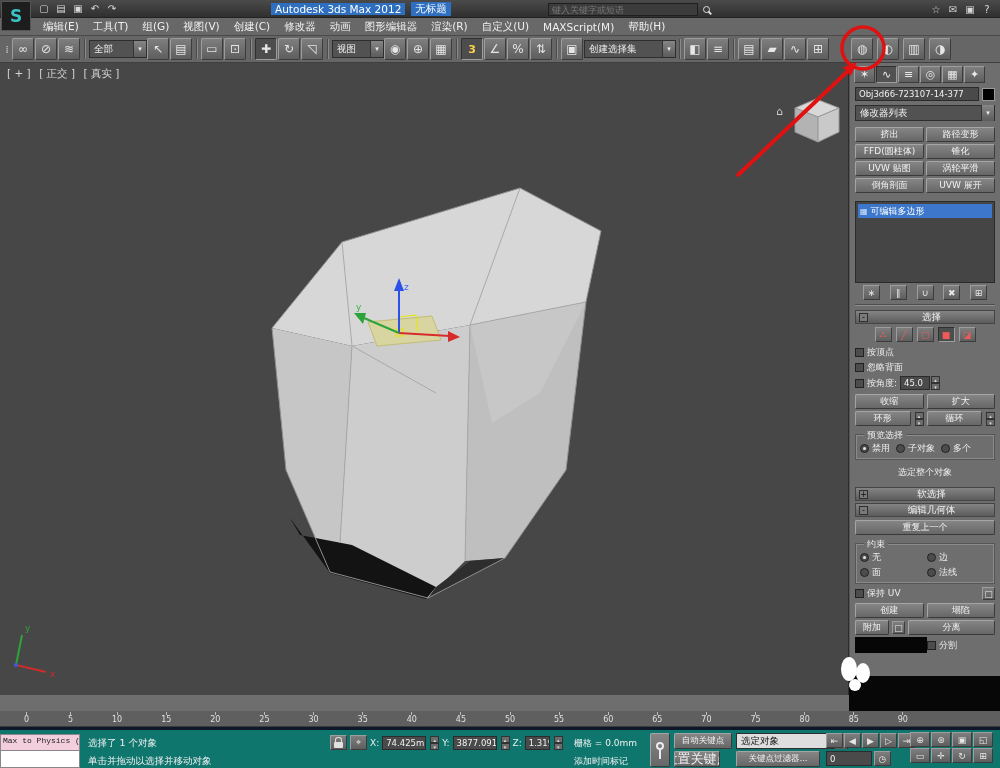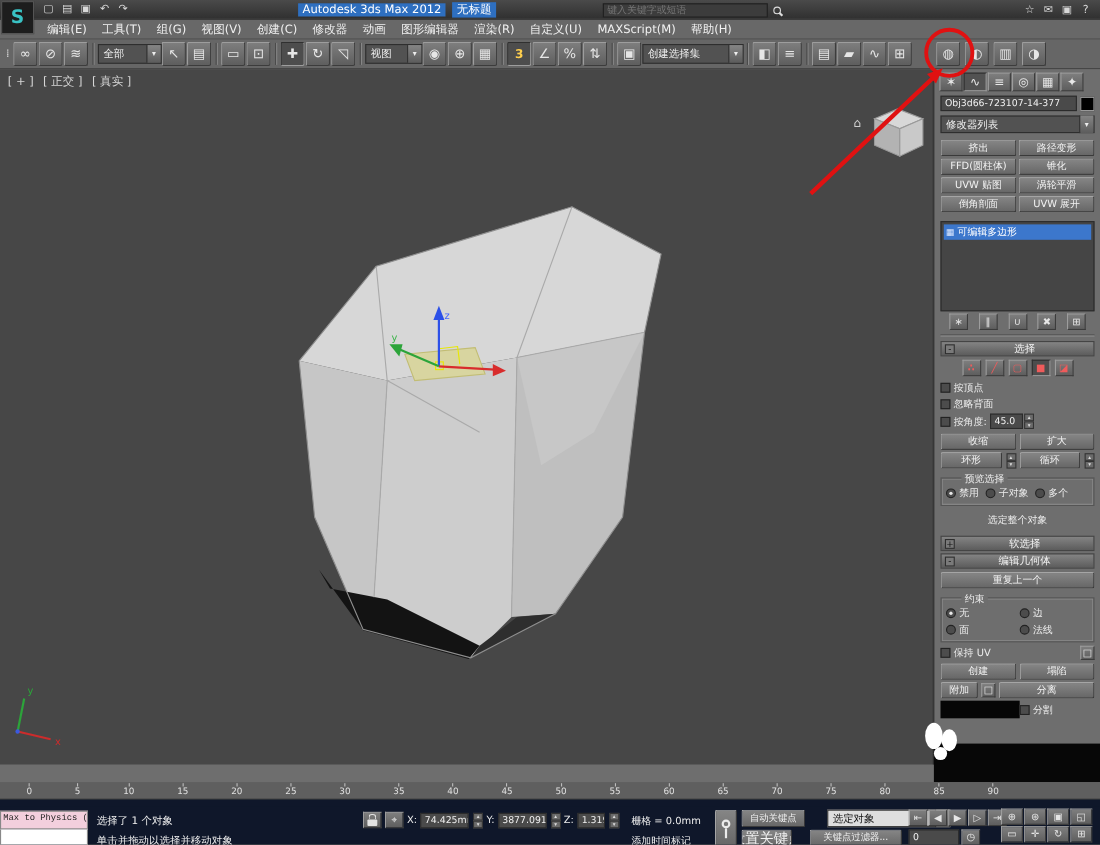--- a/index.html
+++ b/index.html
@@ -49,31 +49,31 @@
   .hr{height:2px;border-top:1px solid #4e4e4e;border-bottom:1px solid #8e8e8e;}
   .rhead{display:flex;align-items:center;height:14px;background:linear-gradient(#848484,#5c5c5c);border:1px solid #454545;font-size:9.5px;color:#f4f4f4;padding:0 3px;}
   .rhead .pm{width:9px;height:9px;border:1px solid #2f2f2f;background:#7a7a7a;font-size:8px;line-height:7px;text-align:center;margin-right:4px;color:#111;flex:none;}
   .rhead .t{flex:1;text-align:center;}
   .chk{width:9px;height:9px;background:#4c4c4c;border:1px solid #222;display:inline-block;margin-right:3px;flex:none;}
   .radio{width:9px;height:9px;border-radius:50%;background:#4c4c4c;border:1px solid #222;display:inline-block;margin-right:3px;position:relative;flex:none;}
   .radio.on::after{content:"";position:absolute;inset:2px;border-radius:50%;background:#e9e9e9;}
   .spin{display:inline-flex;flex-direction:column;width:9px;margin-left:1px;flex:none;}
   .spin span{height:7px;font-size:5px;line-height:6px;text-align:center;background:#6b6b6b;border:1px solid #333;color:#ddd;}
   .grp{position:relative;border:1px solid #555;box-shadow:inset 0 0 0 1px #8b8b8b;padding:7px 4px 4px 4px;}
-  .grp .legend{position:absolute;top:-6px;left:18px;background:#6e6e6e;padding:0 3px;font-size:9px;color:#ececec;}
+  .grp .legend{position:absolute;top:-6px;left:8px;background:#6e6e6e;padding:0 3px;font-size:9px;color:#ececec;}
   
   .sliderrow{left:0;top:695px;width:849px;height:16px;background:#585858;border-top:1px solid #333;border-bottom:1px solid #333;}
   .handle{position:absolute;left:18px;top:1px;width:92px;height:13px;display:flex;align-items:center;justify-content:center;background:linear-gradient(#ababab,#858585);border:1px solid;border-color:#cfcfcf #3a3a3a #3a3a3a #cfcfcf;color:#111;font-size:8.5px;border-radius:2px;}
   .mini{position:absolute;display:flex;align-items:center;justify-content:center;background:linear-gradient(#9a9a9a,#787878);border:1px solid #3a3a3a;color:#222;font-size:8px;}
   .ruler{left:0;top:711px;width:1000px;height:16px;background:#5f5f5f;border-bottom:1px solid #3a3a3a;}
   .ticks{position:absolute;left:24px;top:1px;width:884px;height:14px;display:flex;justify-content:space-between;}
   .tick{display:flex;flex-direction:column;align-items:center;font-size:8px;color:#e0e0e0;}
   .tick i{width:1px;height:3px;background:#bdbdbd;margin-bottom:0;}
   
-  .statusbar{left:0;top:727px;width:1000px;height:41px;background:#0f172a;border-top:6px solid #0f172a;}
+  .statusbar{left:0;top:727px;width:1000px;height:41px;background:#0f766e;border-top:3px solid #0f172a;}
   .stext{font-size:9.5px;color:#f0f0f0;white-space:nowrap;}
   .i-mag{display:inline-block;width:7px;height:7px;border:1.5px solid #ddd;border-radius:50%;position:relative;}
   .i-mag::after{content:"";position:absolute;width:4px;height:1.5px;background:#ddd;transform:rotate(45deg);right:-3px;bottom:-1px;}
   .i-lock{display:inline-block;width:9px;height:6px;background:#e2e2e2;border-radius:1px;position:relative;margin-top:4px;}
   .i-lock::before{content:"";position:absolute;width:5px;height:4px;border:1.5px solid #e2e2e2;border-bottom:none;border-radius:3px 3px 0 0;left:1px;top:-5px;}
   .i-key{display:inline-block;width:8px;height:8px;border:2px solid #ececec;border-radius:50%;position:relative;margin-top:-8px;}
   .i-key::after{content:"";position:absolute;width:2px;height:9px;background:#ececec;left:1px;top:6px;}
   .void{left:849px;top:676px;width:151px;height:35px;background:#070707;}
   .overlay{left:0;top:0;width:1000px;height:768px;pointer-events:none;z-index:999;}
 </style>
@@ -504,21 +504,21 @@
           <span>▾</span>
         </span>
     </div>
     <div class="stext abs" style="left:574px;top:7px;font-size:9px">栅格 = 0.0mm</div>
     <div class="stext abs" style="left:574px;top:25px;font-size:9px">添加时间标记</div>
     <div class="btn abs" style="left:650px;top:3px;width:20px;height:34px">
         <i class="i-key"></i>
       </div>
     <div class="btn abs" style="left:674px;top:3px;width:58px;height:16px;font-size:8.5px">自动关键点</div>
     <div class="btn abs" style="left:674px;top:21px;width:46px;height:16px;font-size:13px">设置关键点</div>
-    <div class="combo light abs" style="left:752px;top:3px;width:112px;height:16px">
+    <div class="combo light abs" style="left:736px;top:3px;width:112px;height:16px">
       <span>选定对象</span>
       <span class="arr">▾</span>
     </div>
     <div class="btn abs" style="left:736px;top:21px;width:84px;height:16px;font-size:8.5px">关键点过滤器...</div>
     <div class="row abs" style="left:826px;top:3px;gap:1px">
       <span class="sbtn">⇤</span>
       <span class="sbtn">◀</span>
       <span class="sbtn">▶</span>
       <span class="sbtn">▷</span>
       <span class="sbtn">⇥</span>

